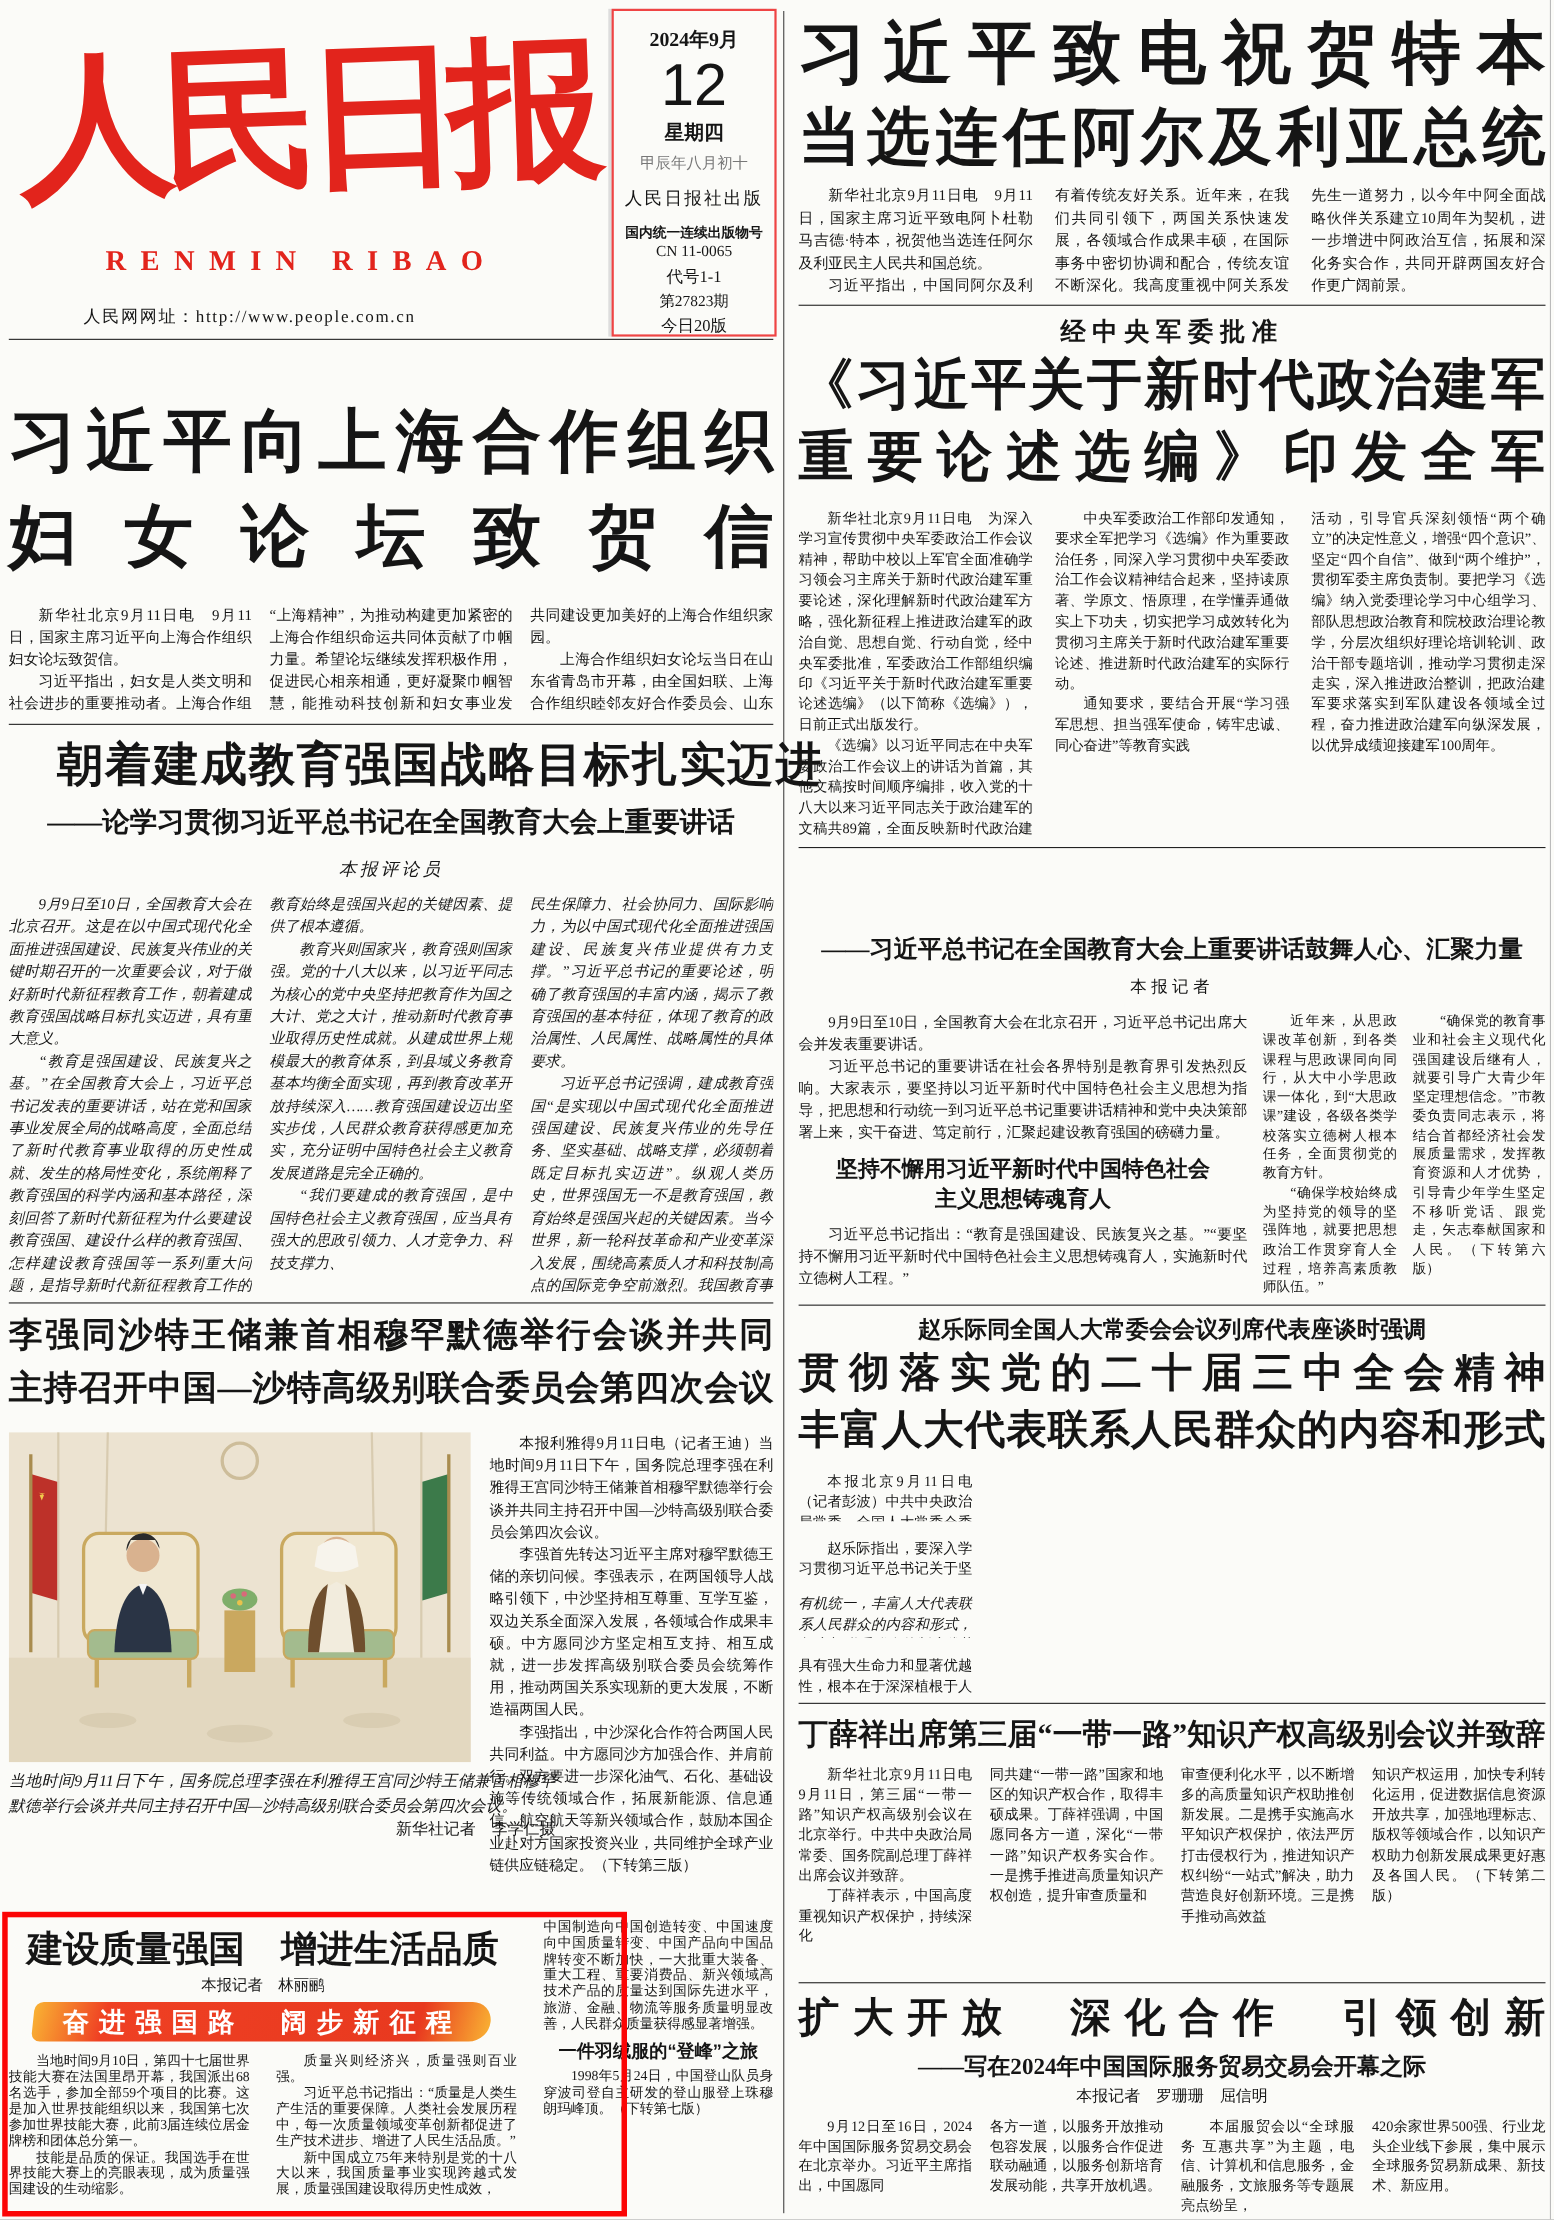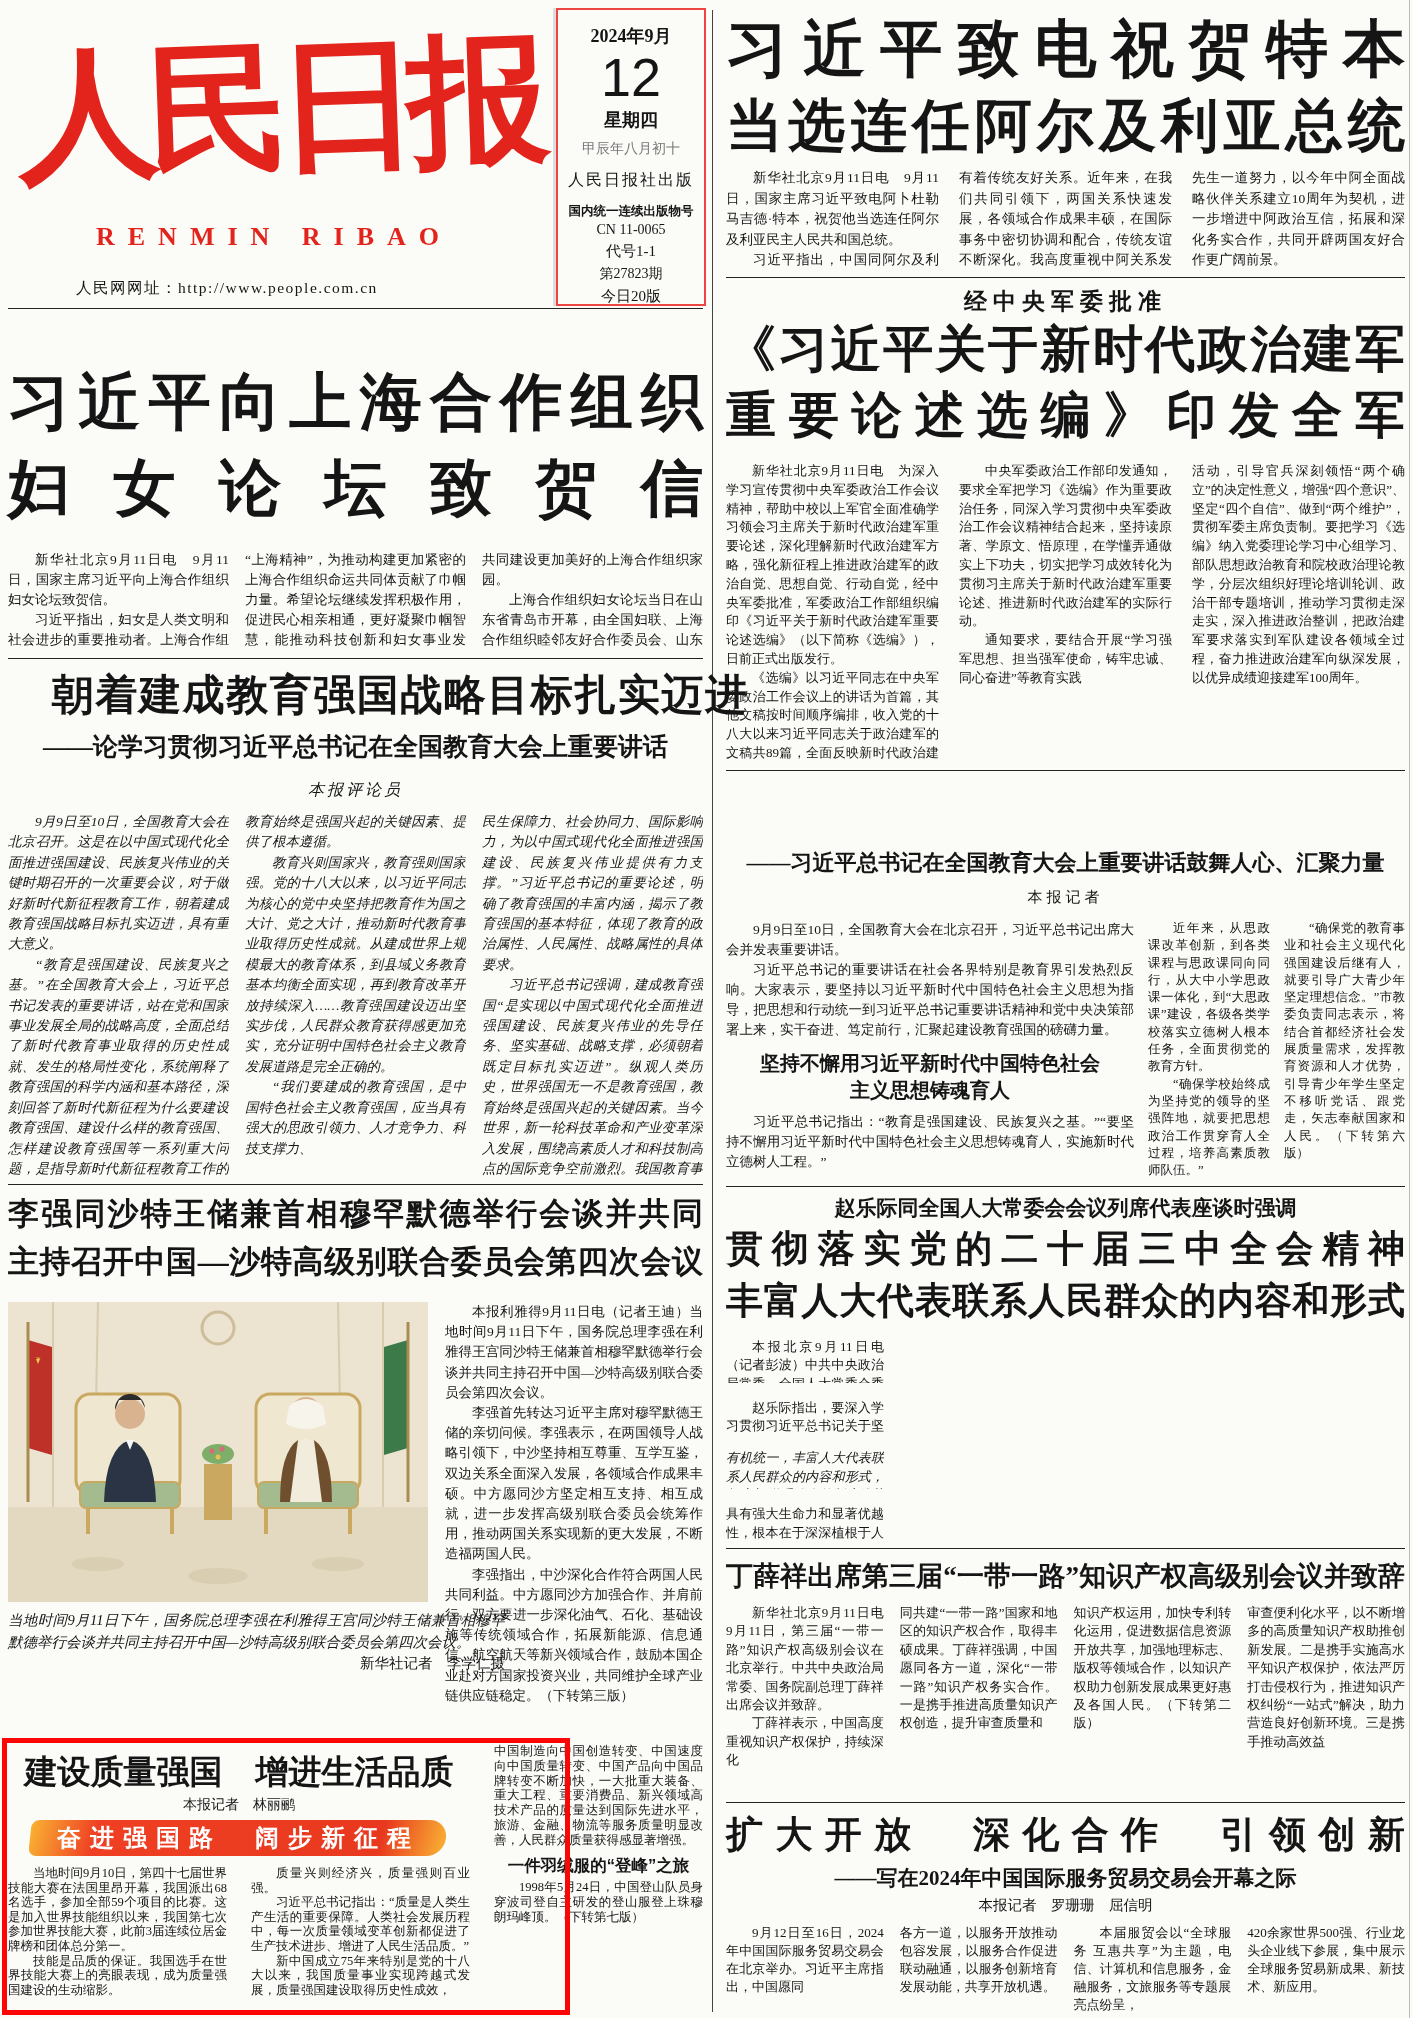--- a/index.html
+++ b/index.html
@@ -237,24 +237,24 @@
   <div class="abs hl-song jfy" style="left:726px;top:1558px;width:679px;font-size:27px;line-height:36px;">丁薛祥出席第三届“一带一路”知识产权高级别会议并致辞</div>
   <div class="abs body-cols" style="left:726px;top:1604px;width:679px;height:192px;gap:16px;font-size:13px;line-height:18.4px;">
     <div class="col" style="width:158px;">
         <p>新华社北京9月11日电　9月11日，第三届“一带一路”知识产权高级别会议在北京举行。中共中央政治局常委、国务院副总理丁薛祥出席会议并致辞。</p>
         <p>丁薛祥表示，中国高度重视知识产权保护，持续深化</p>
       </div>
     <div class="col cont" style="width:158px;">
         <p>同共建“一带一路”国家和地区的知识产权合作，取得丰硕成果。丁薛祥强调，中国愿同各方一道，深化“一带一路”知识产权务实合作。一是携手推进高质量知识产权创造，提升审查质量和</p>
       </div>
     <div class="col cont" style="width:158px;">
+        <p>审查便利化水平，以不断增多的高质量知识产权助推创新发展。二是携手实施高水平知识产权保护，依法严厉打击侵权行为，推进知识产权纠纷“一站式”解决，助力营造良好创新环境。三是携手推动高效益</p>
+      </div>
+    <div class="col cont" style="width:158px;">
         <p>知识产权运用，加快专利转化运用，促进数据信息资源开放共享，加强地理标志、版权等领域合作，以知识产权助力创新发展成果更好惠及各国人民。（下转第二版）</p>
-      </div>
-    <div class="col cont" style="width:158px;">
-        <p>审查便利化水平，以不断增多的高质量知识产权助推创新发展。二是携手实施高水平知识产权保护，依法严厉打击侵权行为，推进知识产权纠纷“一站式”解决，助力营造良好创新环境。三是携手推动高效益</p>
       </div>
   </div>
   <div class="rule" style="left:726px;top:1802px;width:679px;"></div>
 
   <div class="abs hl-song jfy" style="left:726px;top:1812px;width:679px;font-size:37px;line-height:46px;">扩大开放　深化合作　引领创新</div>
   <div class="abs hl-song ctr" style="left:726px;top:1864px;width:679px;font-size:21px;">——写在2024年中国国际服务贸易交易会开幕之际</div>
   <div class="abs ctr" style="left:726px;top:1896px;width:679px;font-size:14.5px;">本报记者　罗珊珊　屈信明</div>
   <div class="abs body-cols" style="left:726px;top:1924px;width:679px;height:88px;gap:16px;font-size:13px;line-height:18px;">
     <div class="col" style="width:158px;">
         <p>9月12日至16日，2024年中国国际服务贸易交易会在北京举办。习近平主席指出，中国愿同</p>

